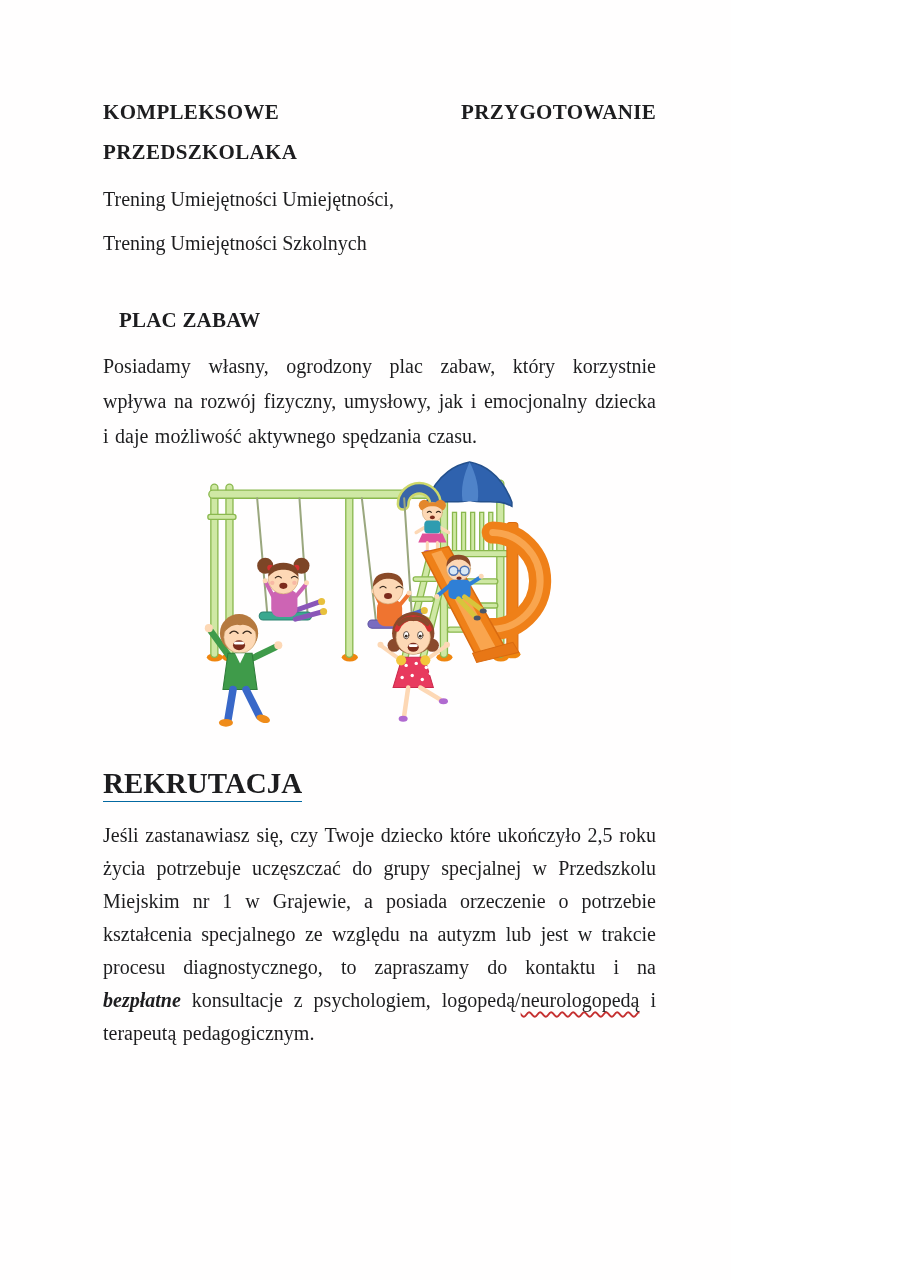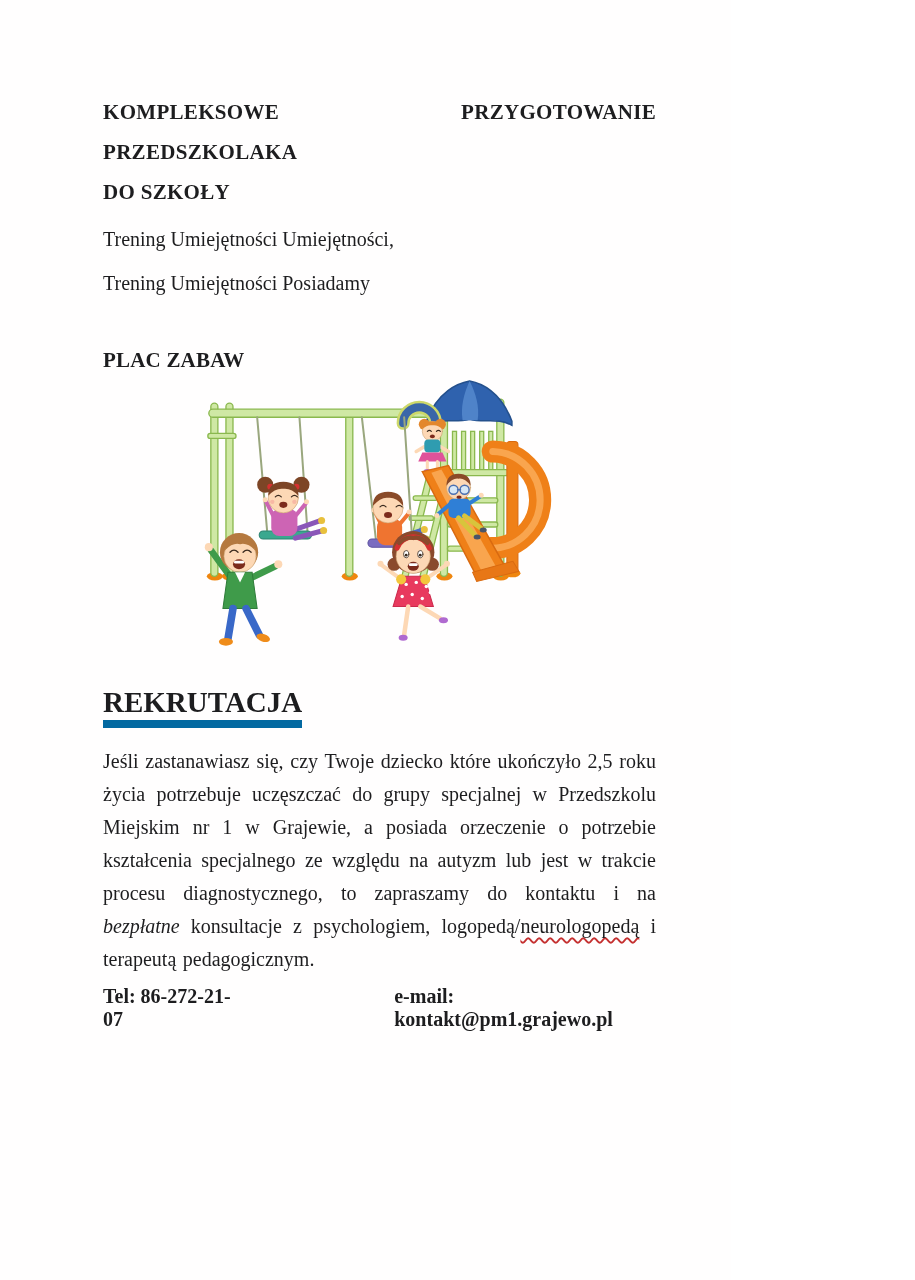--- a/index.html
+++ b/index.html
@@ -26,21 +26,21 @@
   }
   .title-line1 { display: block; text-align: justify; text-align-last: justify; }
   .title-line2 { display: block; }
   .intro-par {
     margin: 11px 0 0;
     font-size: 20px;
     line-height: 33px;
     font-weight: normal;
   }
   .section-heading {
-    margin: 47px 0 0;
+    margin: 47px 16px 0;
     font-size: 21px;
     line-height: 26px;
     font-weight: bold;
     letter-spacing: 0.2px;
   }
   .section-heading.tight { margin-top: 6px; }
   .body-text {
     margin: 16px 0 0;
     font-size: 20px;
     line-height: 35px;
@@ -49,24 +49,24 @@
   }
   .body-text.compact { line-height: 33px; margin-top: 17px; }
   .recruit-heading {
     margin: 14px 0 0;
     font-size: 29px;
     line-height: 34px;
     font-weight: bold;
   }
   .recruit-heading .underlined {
     display: inline-block;
-    border-bottom: 8px solid #0369a1;
+    border-bottom: 1px solid #0369a1;
     padding-bottom: 1px;
   }
-  .emphasis { font-weight: normal; font-style: italic; }
+  .emphasis { font-weight: bold; font-style: italic; }
   .spellcheck {
     text-decoration: underline;
     text-decoration-style: wavy;
     text-decoration-color: var(--squiggle, #c53030);
     text-decoration-thickness: 2px;
     text-underline-offset: 4px;
   }
   .illustration {
     margin: 6px auto 0;
     width: 368px;
@@ -81,27 +81,27 @@
   }
   .contact-email { margin-left: 155px; }
 </style>
 </head>
 <body>
 
 <div class="page">
 
   <h1 class="doc-title">
     <span class="title-line1">KOMPLEKSOWE PRZYGOTOWANIE PRZEDSZKOLAKA</span>
-    <span class="title-line2">DO SZKOŁY</span>
   </h1>
 
   <p class="intro-par">Trening Umiejętności Umiejętności,</p>
-  <p class="intro-par">Trening Umiejętności Posiadamy</p>
+  <p class="intro-par">Trening Umiejętności Szkolnych</p>
 
   <h2 class="section-heading">PLAC ZABAW</h2>
+  <p class="body-text">Posiadamy własny, ogrodzony plac zabaw, który korzystnie wpływa na rozwój fizyczny, umysłowy, jak i emocjonalny dziecka i daje możliwość aktywnego spędzania czasu.</p>
 
   <div class="illustration">
     <svg viewBox="0 0 360 290" width="368" height="292">
       <g stroke-linecap="round">
 
         <g fill="#ef860f" stroke="none">
           <ellipse cx="16" cy="196" rx="8" ry="4"></ellipse>
           <ellipse cx="31" cy="196" rx="8" ry="4"></ellipse>
           <ellipse cx="150" cy="196" rx="8" ry="4"></ellipse>
           <ellipse cx="244" cy="196" rx="8" ry="4"></ellipse>
@@ -275,18 +275,14 @@
         </g>
       </g>
     </svg>
   </div>
 
 
   <h2 class="recruit-heading"><span class="underlined">REKRUTACJA</span></h2>
 
   <p class="body-text compact"><span>Jeśli zastanawiasz się, czy Twoje dziecko które ukończyło 2,5 roku życia potrzebuje uczęszczać do grupy specjalnej w Przedszkolu Miejskim nr 1 w Grajewie, a posiada orzeczenie o potrzebie kształcenia specjalnego ze względu na autyzm lub jest w trakcie procesu diagnostycznego, to zapraszamy do kontaktu i na </span><span class="emphasis">bezpłatne</span><span> konsultacje z psychologiem, logopedą/</span><span class="spellcheck">neurologopedą</span><span> i terapeutą pedagogicznym.</span></p>
 
-  <div class="contact-row">
-    <span class="contact-phone">Tel: 86-272-21-07</span>
-    <span class="contact-email">e-mail: kontakt@pm1.grajewo.pl</span>
-  </div>
 
 </div>
 
 </body></html>

